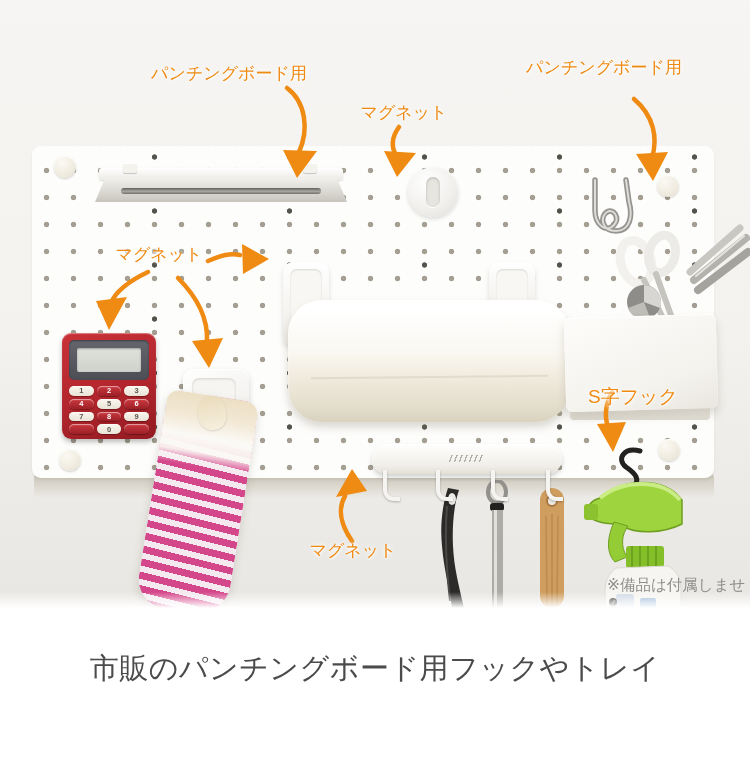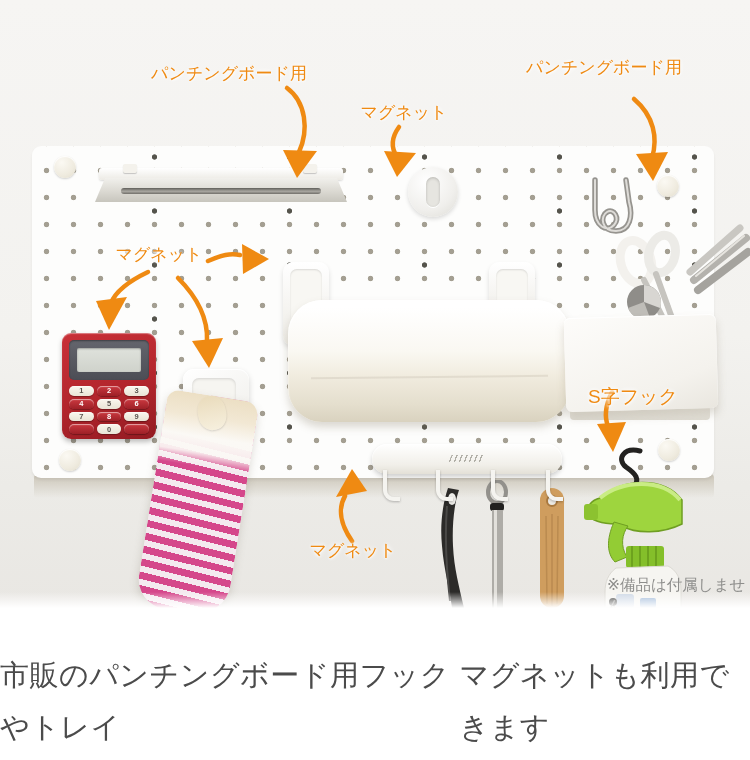--- a/index.html
+++ b/index.html
@@ -137,21 +137,21 @@
   .ann-hook{left:525px;top:57px;width:158px;font-size:17px;}
   .ann-magnet-left{left:114px;top:244px;width:90px;font-size:17px;}
   .ann-shook{left:586px;top:385px;width:94px;font-size:19px;}
   .ann-magnet-bottom{left:308px;top:540px;width:90px;font-size:17px;}
   .disclaimer{position:absolute;left:607px;top:575px;z-index:20;color:#8e8e8c;font-size:15.5px;}
 
   .arrows{position:absolute;left:0;top:0;width:750px;height:608px;z-index:18;pointer-events:none;}
 
   
   .caption{position:absolute;left:0;top:608px;width:750px;height:152px;background:#fff;
-    display:flex;align-items:center;padding-top:34px;box-sizing:border-box;}
+    display:flex;flex-direction:column;align-items:center;padding-top:34px;box-sizing:border-box;}
   .caption div{font-size:29px;color:#4b4b4b;line-height:52px;letter-spacing:.5px;}
 </style>
 </head>
 <body>
 
 <div class="stage">
   <div class="photo">
 
     <div class="board-shadow"></div>
     <div class="board"></div>
@@ -311,15 +311,14 @@
     <div class="ann ann-shook">S字フック</div>
     <div class="ann ann-magnet-bottom">マグネット</div>
 
     <div class="disclaimer">※備品は付属しません。</div>
 
     <div class="photo-fade"></div>
   </div>
 
   <div class="caption">
     <div>市販のパンチングボード用フックやトレイ</div>
-    <div>マグネットも利用できます</div>
   </div>
 </div>
 
 </body></html>

